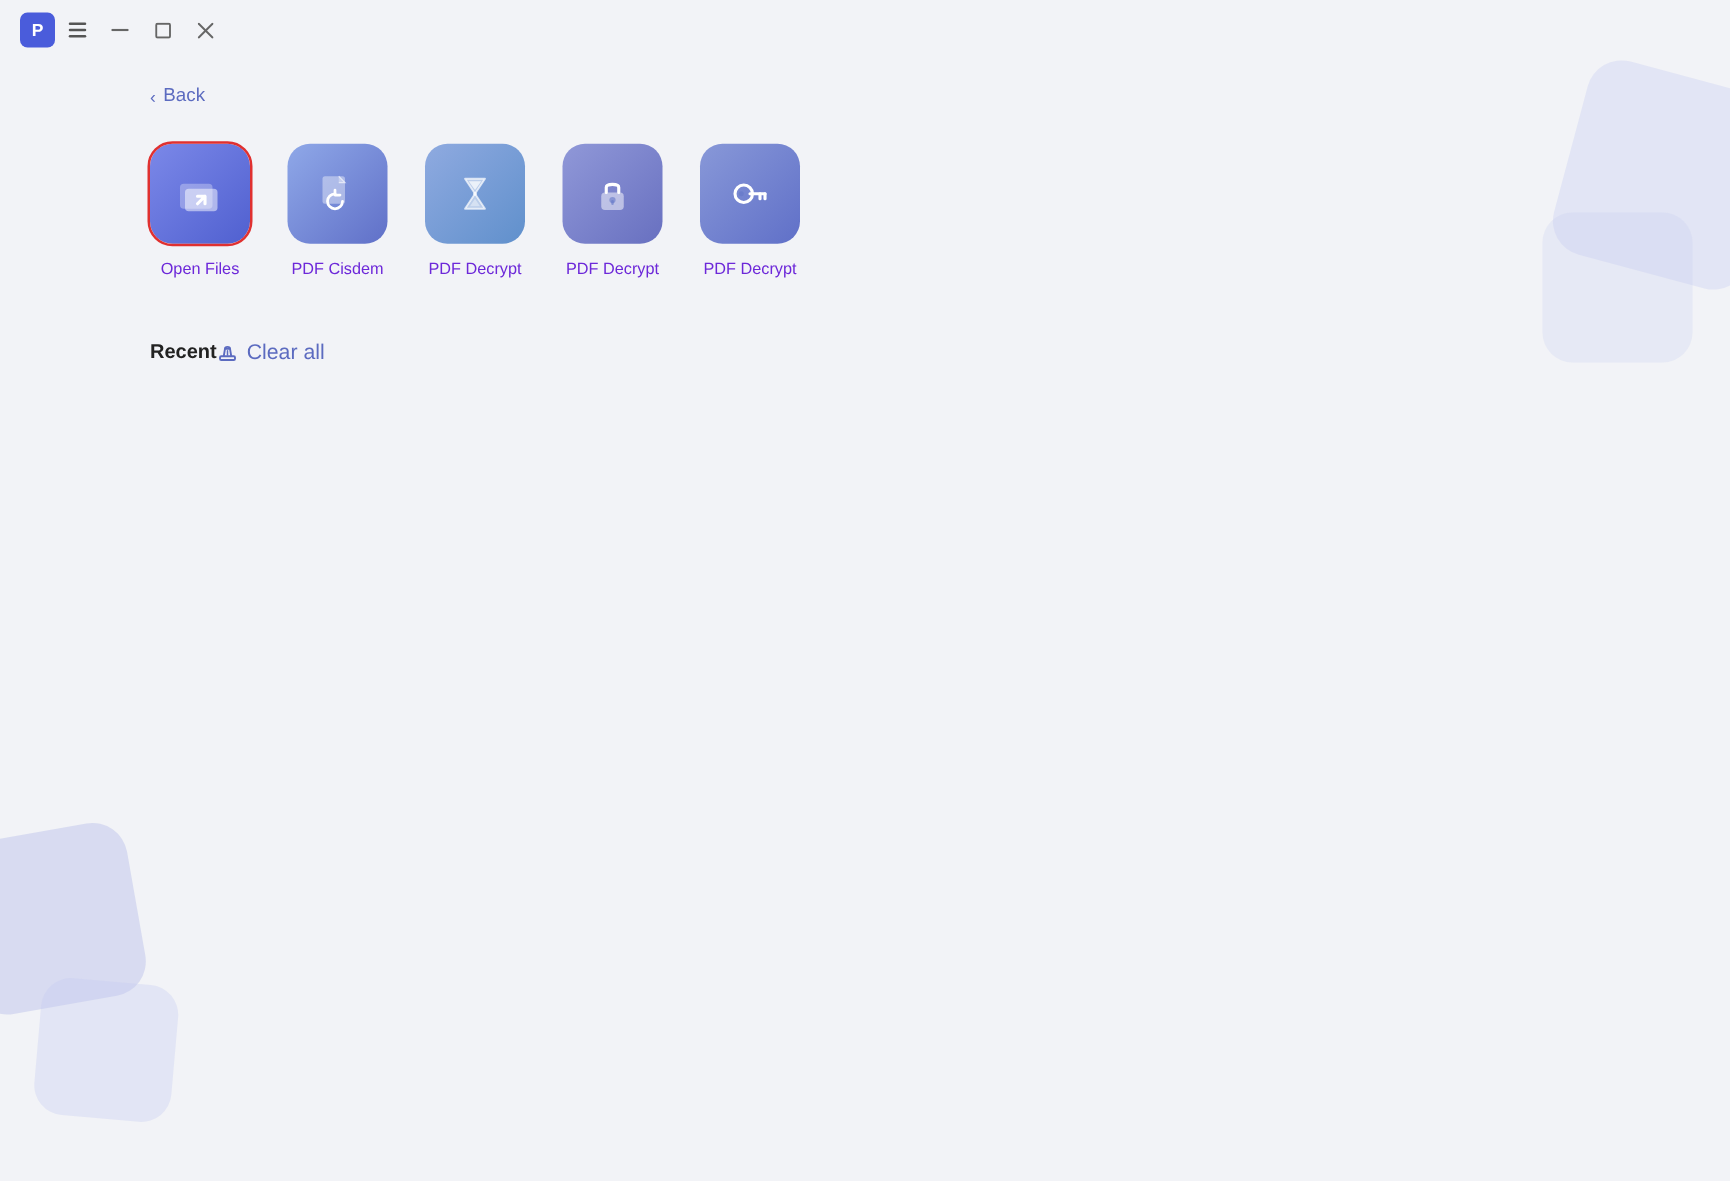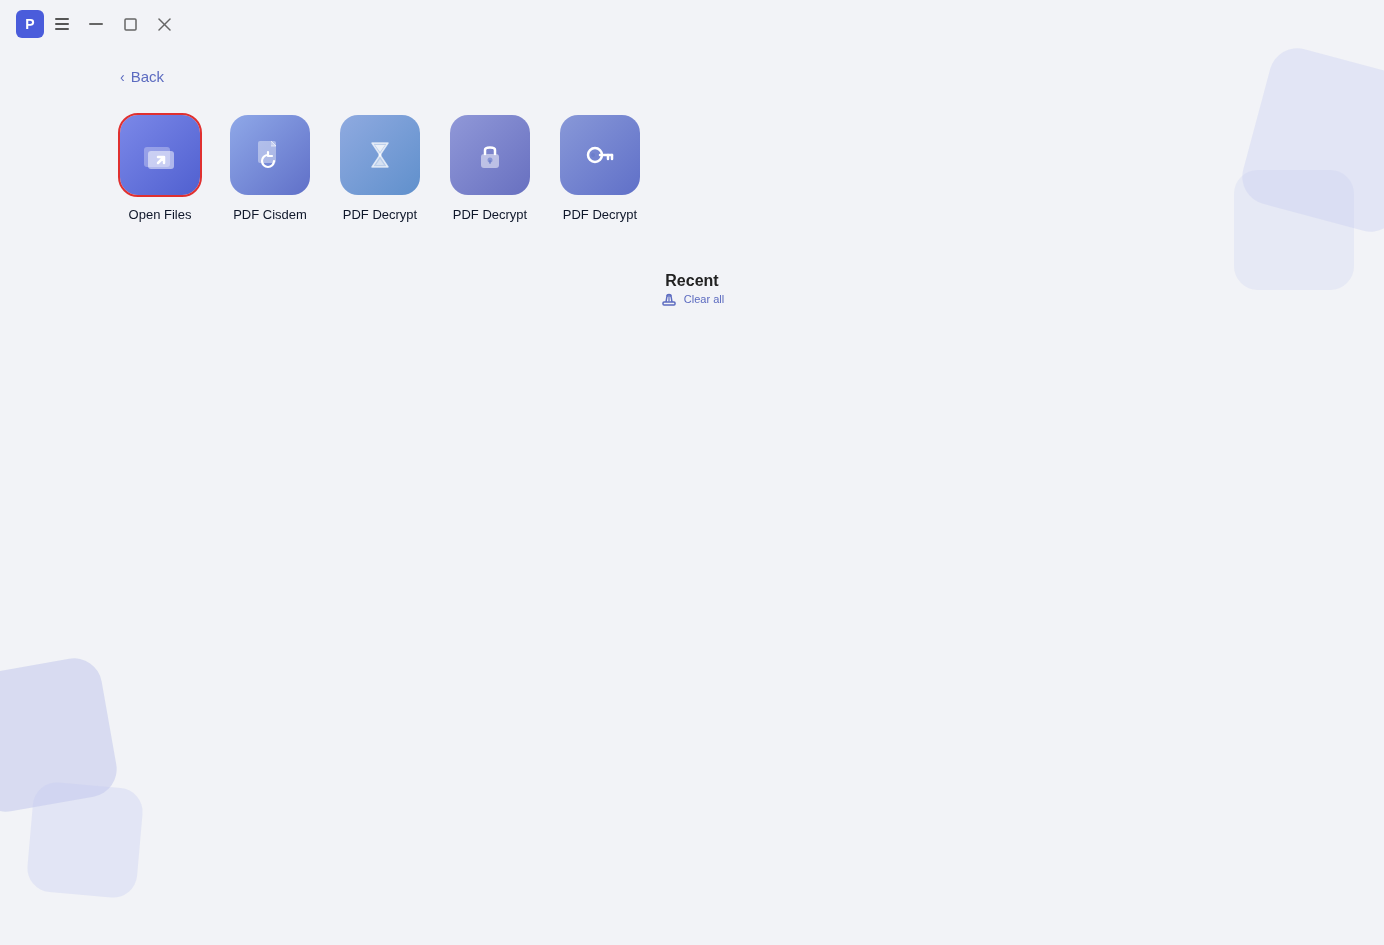--- a/index.html
+++ b/index.html
@@ -191,55 +191,54 @@
     .tool-icon-encrypt {
       background: linear-gradient(135deg, #9098d8 0%, #6870c0 100%);
     }
 
     .tool-icon-decrypt {
       background: linear-gradient(135deg, #8898d8 0%, #6070c8 100%);
     }
 
     .tool-label {
       font-size: 13px;
-      color: #0f172a;
+      color: #6d28d9;
       text-align: center;
     }
 
     
     .tool-svg {
       width: 44px;
       height: 44px;
     }
 
     
     .recent-section {
       margin-top: 10px;
     }
 
     .recent-header {
       display: flex;
       align-items: center;
       justify-content: flex-start;
       margin-bottom: 0;
-      flex-direction: column;
     }
 
     .recent-title {
       font-size: 16px;
       font-weight: 600;
       color: #222;
     }
 
     .clear-all-btn {
       display: flex;
       align-items: center;
       gap: 6px;
       color: #5c6bc0;
-      font-size: 11px;
+      font-size: 17px;
       cursor: pointer;
     }
 
     .clear-all-icon {
       width: 18px;
       height: 18px;
     }
 
     
     .menu-lines {

